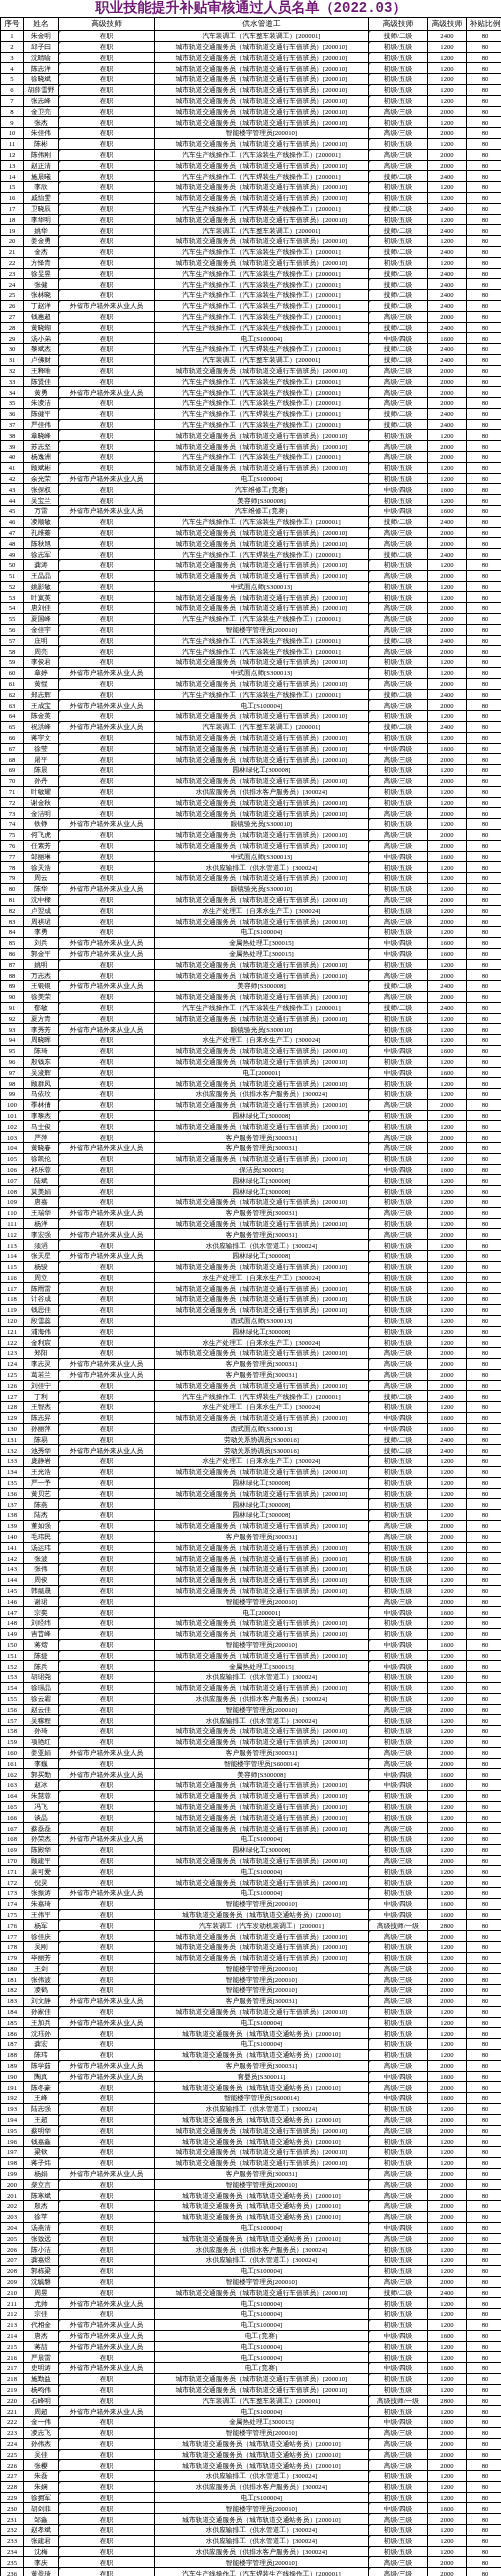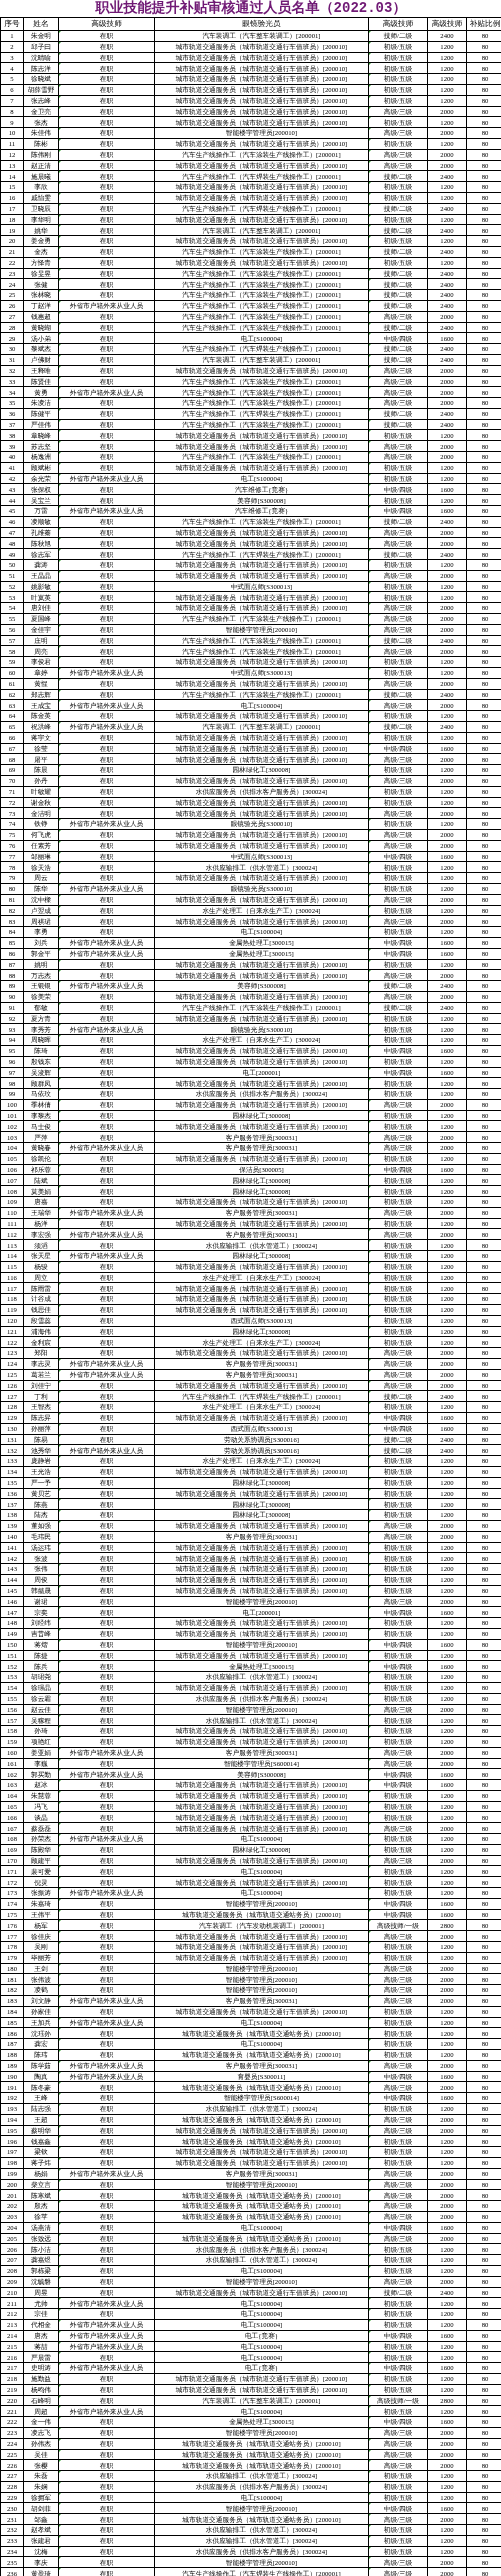--- a/index.html
+++ b/index.html
@@ -39,21 +39,21 @@
     <col style="width:214px">
       <col style="width:59px">
       <col style="width:39px">
       <col style="width:37px">
   </colgroup>
   <thead>
     <tr>
       <th>序号</th>
       <th>姓名</th>
       <th>高级技师</th>
-      <th>眼镜验光员</th>
+      <th>供水管道工</th>
       <th>高级技师</th>
       <th>高级技师</th>
       <th>补贴比例</th>
     </tr>
   </thead>
   <tbody>
       <tr>
         <td>1</td>
         <td>朱金明</td>
         <td class="gt">在职</td>

